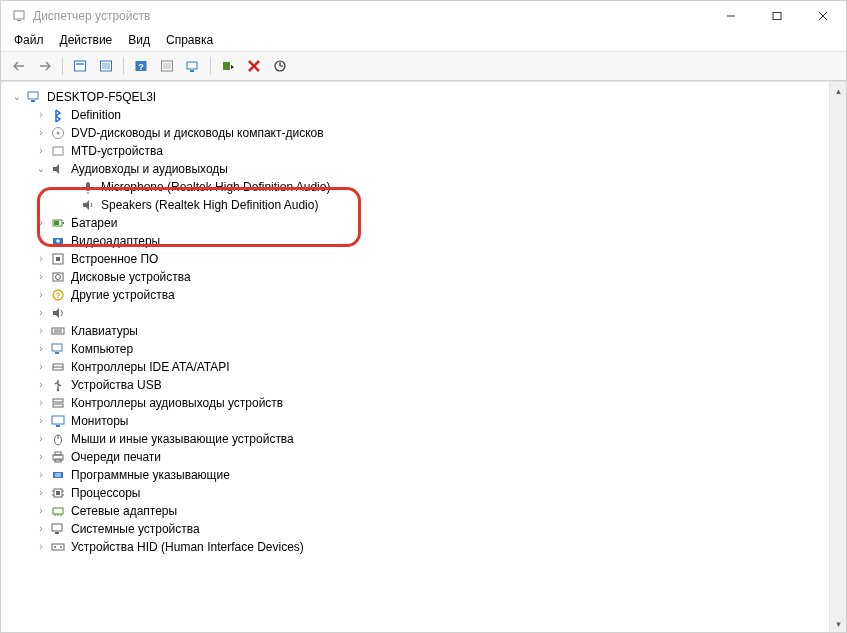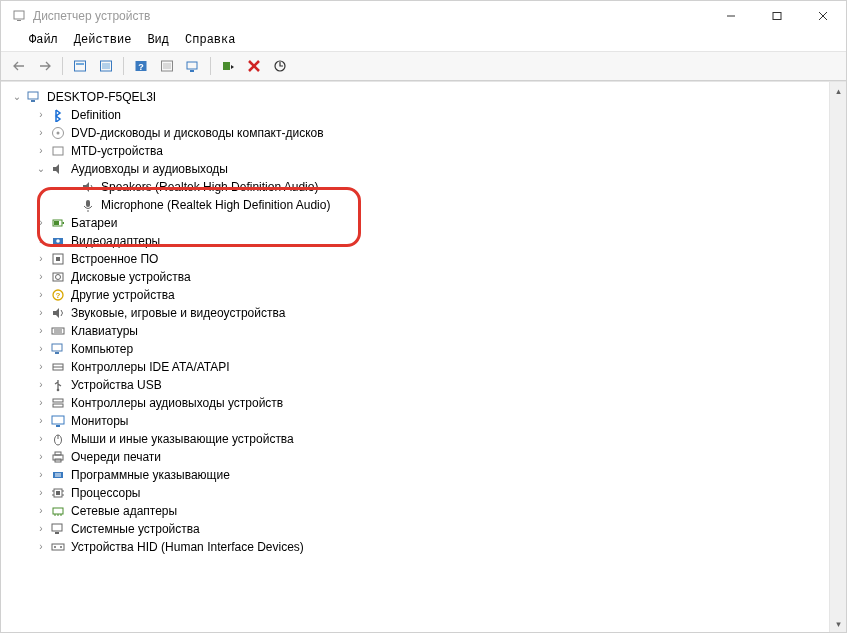--- a/index.html
+++ b/index.html
@@ -45,23 +45,22 @@
     width: 46px; height: 30px;
     display: flex; align-items: center; justify-content: center;
     color: #6a6a6a;
     font-family: "Segoe UI Symbol", sans-serif;
     font-size: 11px;
   }
   .menubar {
     height: 20px;
     display: flex;
     align-items: center;
-    padding: 0 6px 2px 20px;
+    padding: 0 6px 2px 5px;
     gap: 0;
-    font-family: Liberation Mono, monospace;
   }
   .menu-item {
     padding: 2px 8px;
     color: #000;
     font-size: 12px;
   }
   .toolbar {
     height: 30px;
     border-top: 1px solid #e5e5e5;
     border-bottom: 1px solid #d0d0d0;
@@ -299,37 +298,37 @@
             <svg width="14" height="14">
               <path d="M2 5 L5 5 L8 2 L8 12 L5 9 L2 9 Z" fill="#666"></path>
             </svg>
           </span>
           <span class="lbl">Аудиовходы и аудиовыходы</span>
         </div>
         <div class="node leaf">
           <span class="tw"></span>
           <span class="ic">
             <svg width="14" height="14">
-              <path d="M2 5 L5 5 L8 2 L8 12 L5 9 L2 9 Z" fill="#666"></path>
-              <path d="M10 5 Q12 7 10 9" fill="none" stroke="#666"></path>
-            </svg>
-          </span>
-          <span class="lbl">Speakers (Realtek High Definition Audio)</span>
-        </div>
-        <div class="node leaf">
-          <span class="tw"></span>
-          <span class="ic">
-            <svg width="14" height="14">
               <rect x="5" y="2" width="4" height="7" rx="2" fill="#666"></rect>
               <path d="M3 8 Q7 13 11 8" fill="none" stroke="#666"></path>
               <line x1="7" y1="12" x2="7" y2="14" stroke="#666"></line>
             </svg>
           </span>
           <span class="lbl">Microphone (Realtek High Definition Audio)</span>
         </div>
+        <div class="node leaf">
+          <span class="tw"></span>
+          <span class="ic">
+            <svg width="14" height="14">
+              <path d="M2 5 L5 5 L8 2 L8 12 L5 9 L2 9 Z" fill="#666"></path>
+              <path d="M10 5 Q12 7 10 9" fill="none" stroke="#666"></path>
+            </svg>
+          </span>
+          <span class="lbl">Speakers (Realtek High Definition Audio)</span>
+        </div>
         <div class="node cat">
           <span class="tw">›</span>
           <span class="ic">
             <svg width="14" height="14">
               <rect x="2" y="4" width="9" height="6" fill="none" stroke="#4a8d2e"></rect>
               <rect x="11.5" y="6" width="1.5" height="2" fill="#4a8d2e"></rect>
               <rect x="3" y="5" width="5" height="4" fill="#4a8d2e"></rect>
             </svg>
           </span>
           <span class="lbl">Батареи</span>
@@ -375,21 +374,20 @@
           <span class="lbl">Другие устройства</span>
         </div>
         <div class="node cat">
           <span class="tw">›</span>
           <span class="ic">
             <svg width="14" height="14">
               <path d="M2 5 L5 5 L8 2 L8 12 L5 9 L2 9 Z" fill="#666"></path>
               <path d="M10 4 Q13 7 10 10" fill="none" stroke="#666"></path>
             </svg>
           </span>
-          <span class="lbl">Звуковые, игровые и видеоустройства</span>
         </div>
         <div class="node cat">
           <span class="tw">›</span>
           <span class="ic">
             <svg width="14" height="14">
               <rect x="1" y="4" width="12" height="6" fill="none" stroke="#666"></rect>
               <line x1="3" y1="6" x2="11" y2="6" stroke="#666"></line>
               <line x1="3" y1="8" x2="11" y2="8" stroke="#666"></line>
             </svg>
           </span>

